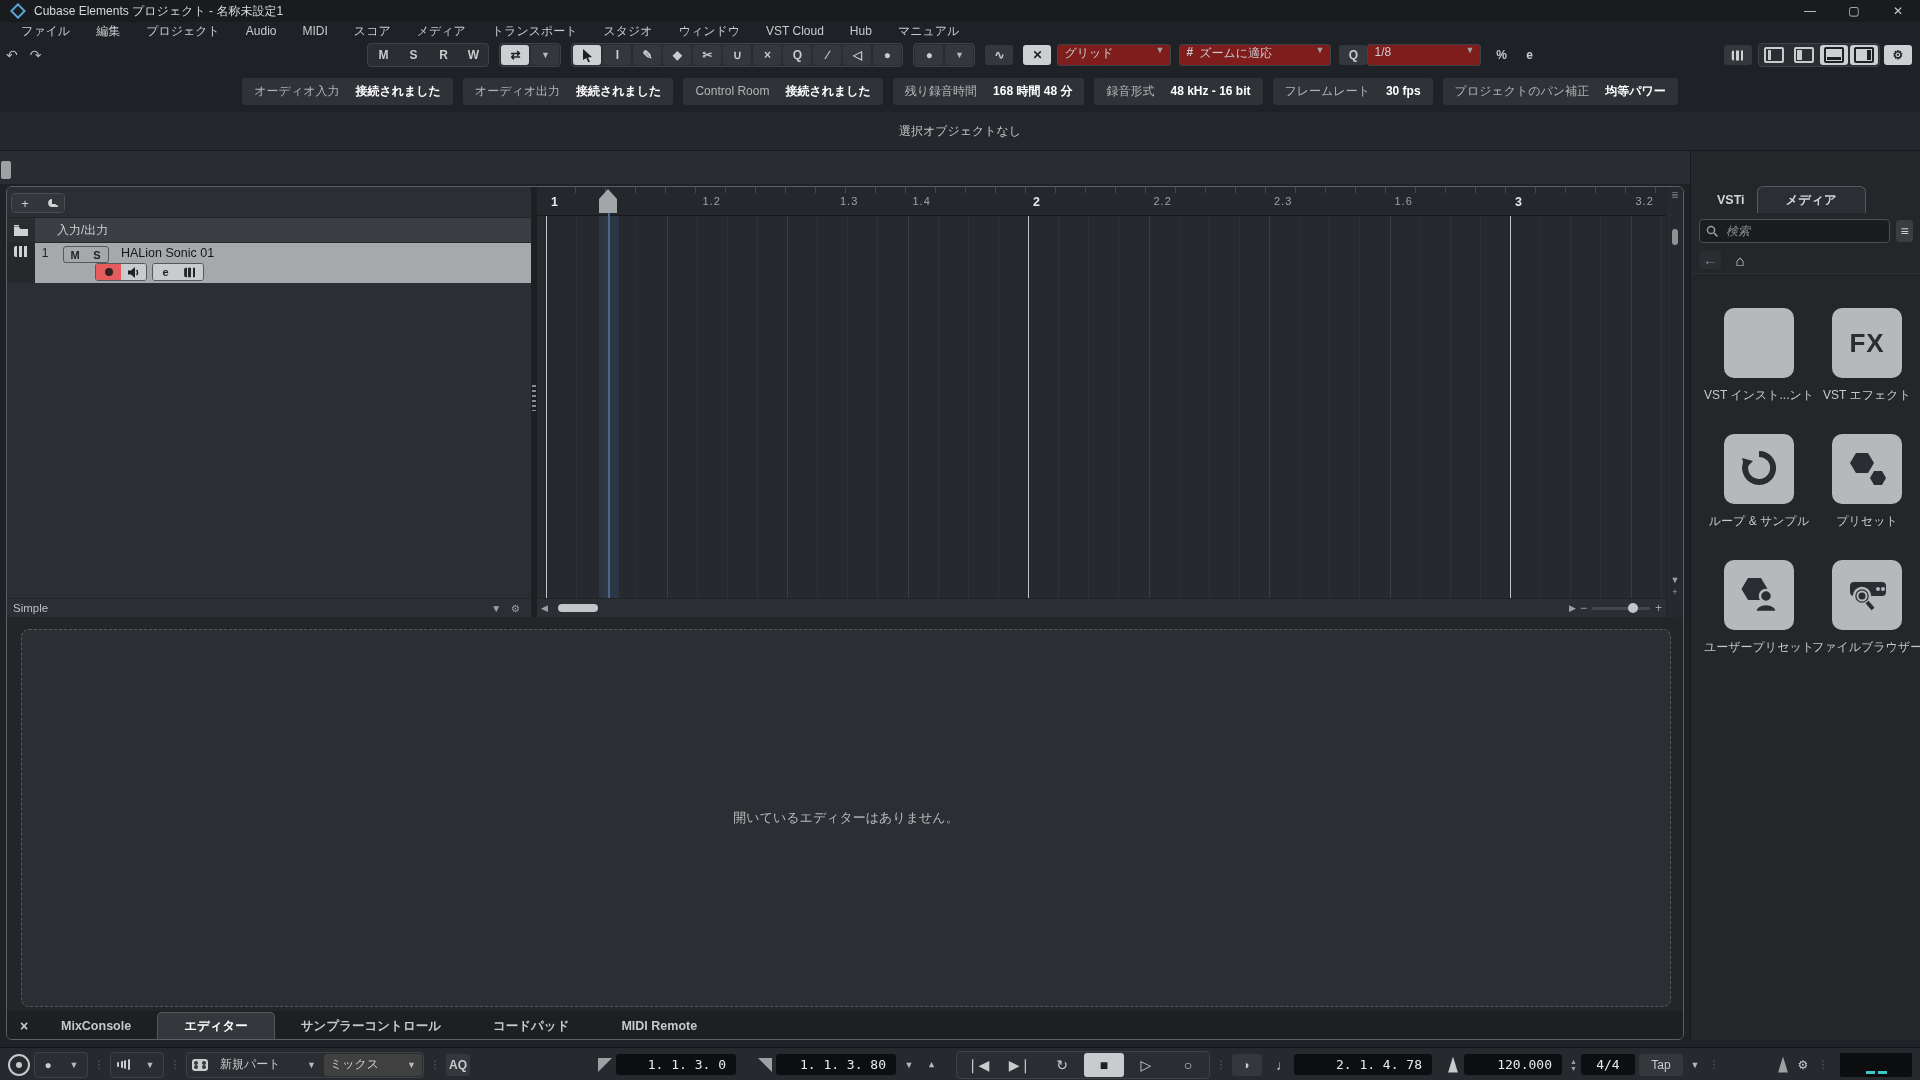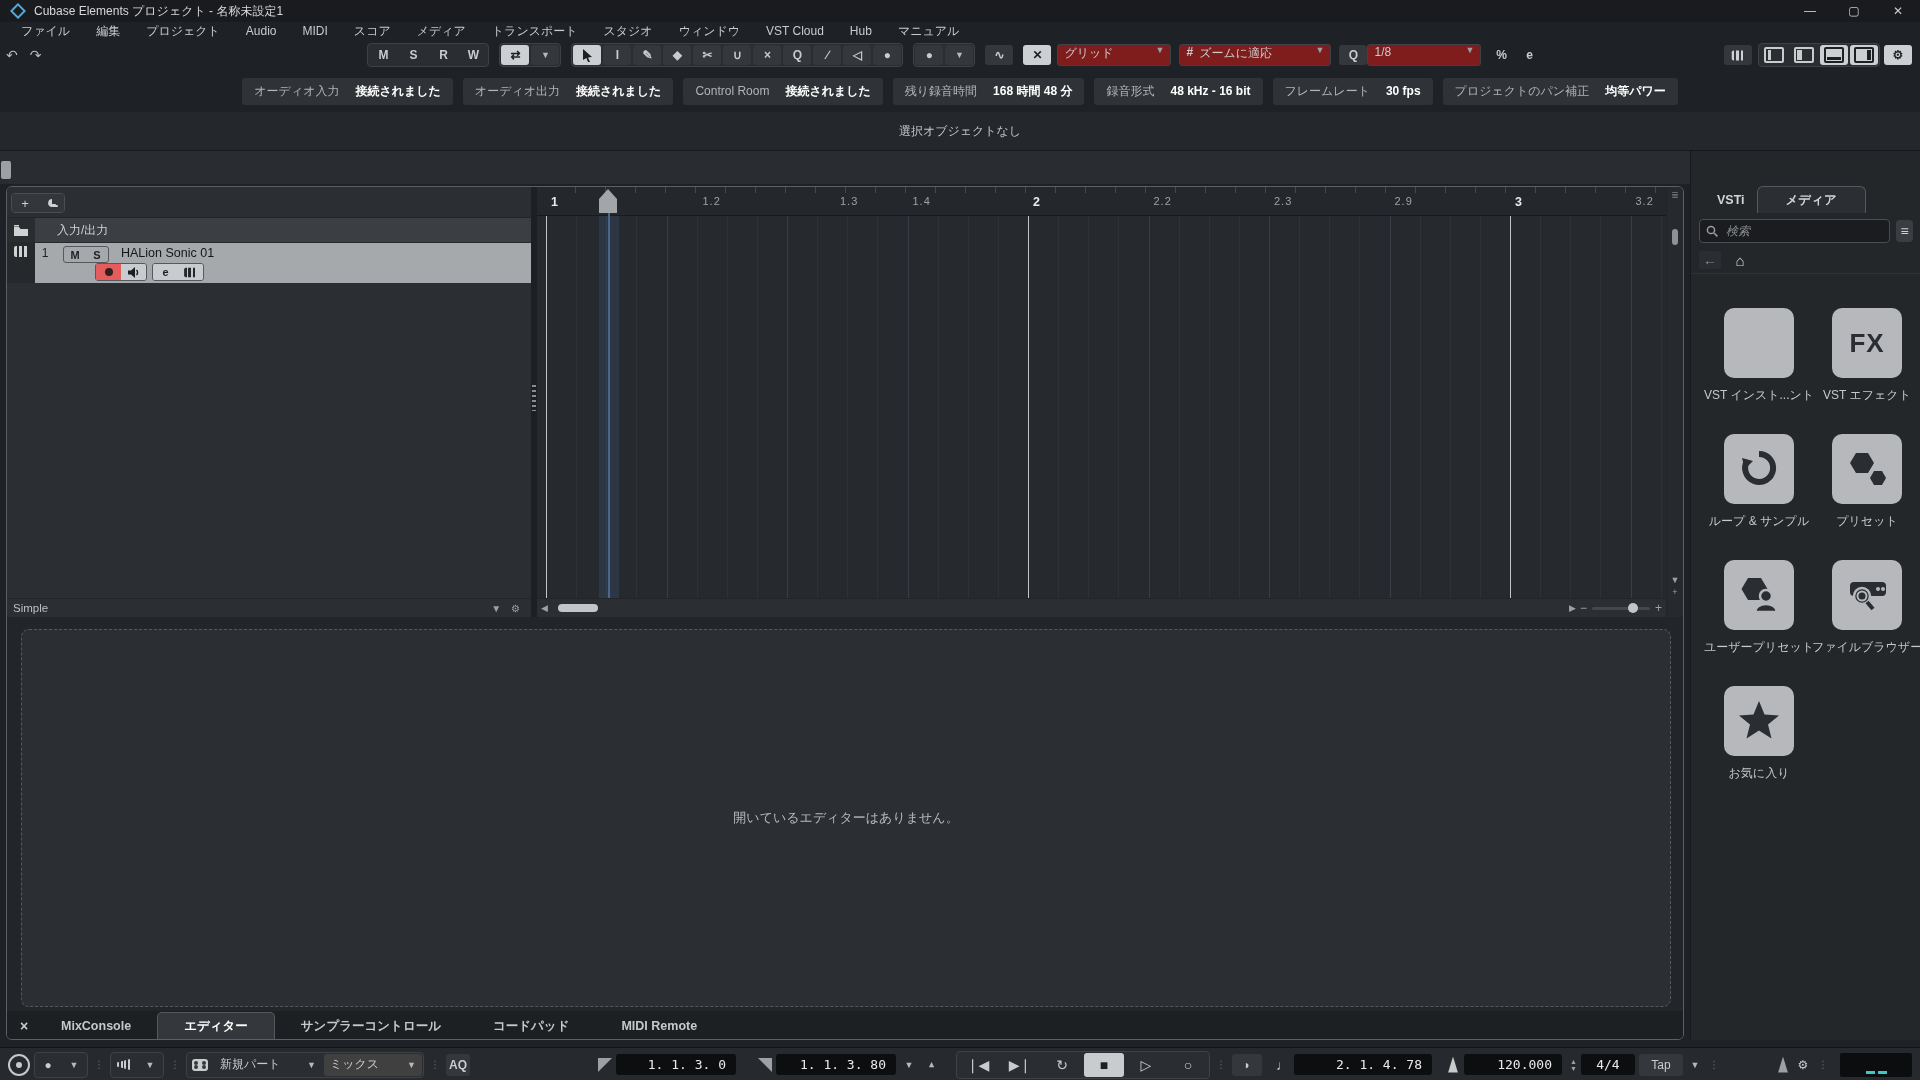--- a/index.html
+++ b/index.html
@@ -427,21 +427,21 @@
         <div class="playband"></div>
         <div class="ruler">
             <div id="rulerlabels">
               <span class="rlabel bar" style="left: 14px;">1</span>
               <span class="rlabel" style="left: 134.5px; margin-left: 31px;">1.2</span>
               <span class="rlabel" style="left: 255px; margin-left: 48px;">1.3</span>
               <span class="rlabel" style="left: 375.5px;">1.4</span>
               <span class="rlabel bar" style="left: 496px;">2</span>
               <span class="rlabel" style="left: 616.5px;">2.2</span>
               <span class="rlabel" style="left: 737px;">2.3</span>
-              <span class="rlabel" style="left: 857.5px;">2.9</span>
+              <span class="rlabel" style="left: 857.5px;">1.6</span>
               <span class="rlabel bar" style="left: 978px;">3</span>
               <span class="rlabel" style="left: 1098.5px;">3.2</span>
             </div>
           </div>
         <div class="playline"></div>
         <div class="cursor-tri"></div>
         <div class="hscroll">
           <span class="hs-arrow">◀</span>
           <div class="hs-track">
               <div class="hs-thumb"></div>
@@ -549,28 +549,20 @@
                 <rect x="4" y="8" width="36" height="14" rx="4" fill="#2a2d31"></rect>
                 <circle cx="32" cy="15" r="2" fill="#b6b8bb"></circle>
                 <circle cx="37" cy="15" r="2" fill="#b6b8bb"></circle>
                 <circle cx="16" cy="22" r="8" fill="#2a2d31" stroke="#b6b8bb" stroke-width="2.5"></circle>
                 <circle cx="16" cy="22" r="4.5" fill="none" stroke="#b6b8bb" stroke-width="2"></circle>
                 <line x1="21" y1="28" x2="27" y2="35" stroke="#2a2d31" stroke-width="4"></line>
               </svg></span>
           </div>
           <div class="tile-label">ファイルブラウザー</div>
         </div>
-        <div class="tile-cell">
-          <div class="tile">
-            <span><svg width="44" height="42" viewBox="0 0 44 42">
-                <path d="M22 2 L27.5 15.5 L42 16.5 L31 25.5 L34.5 39.5 L22 31.5 L9.5 39.5 L13 25.5 L2 16.5 L16.5 15.5 Z" fill="#2a2d31"></path>
-              </svg></span>
-          </div>
-          <div class="tile-label">お気に入り</div>
-        </div>
       </div>
   </div>
 
   <div class="transport">
     <div class="click-ic">
         <i></i>
       </div>
     <div class="tp-group">
       <div class="tp-btn" style="background:transparent">●</div>
       <div class="tp-btn" style="background:transparent">

